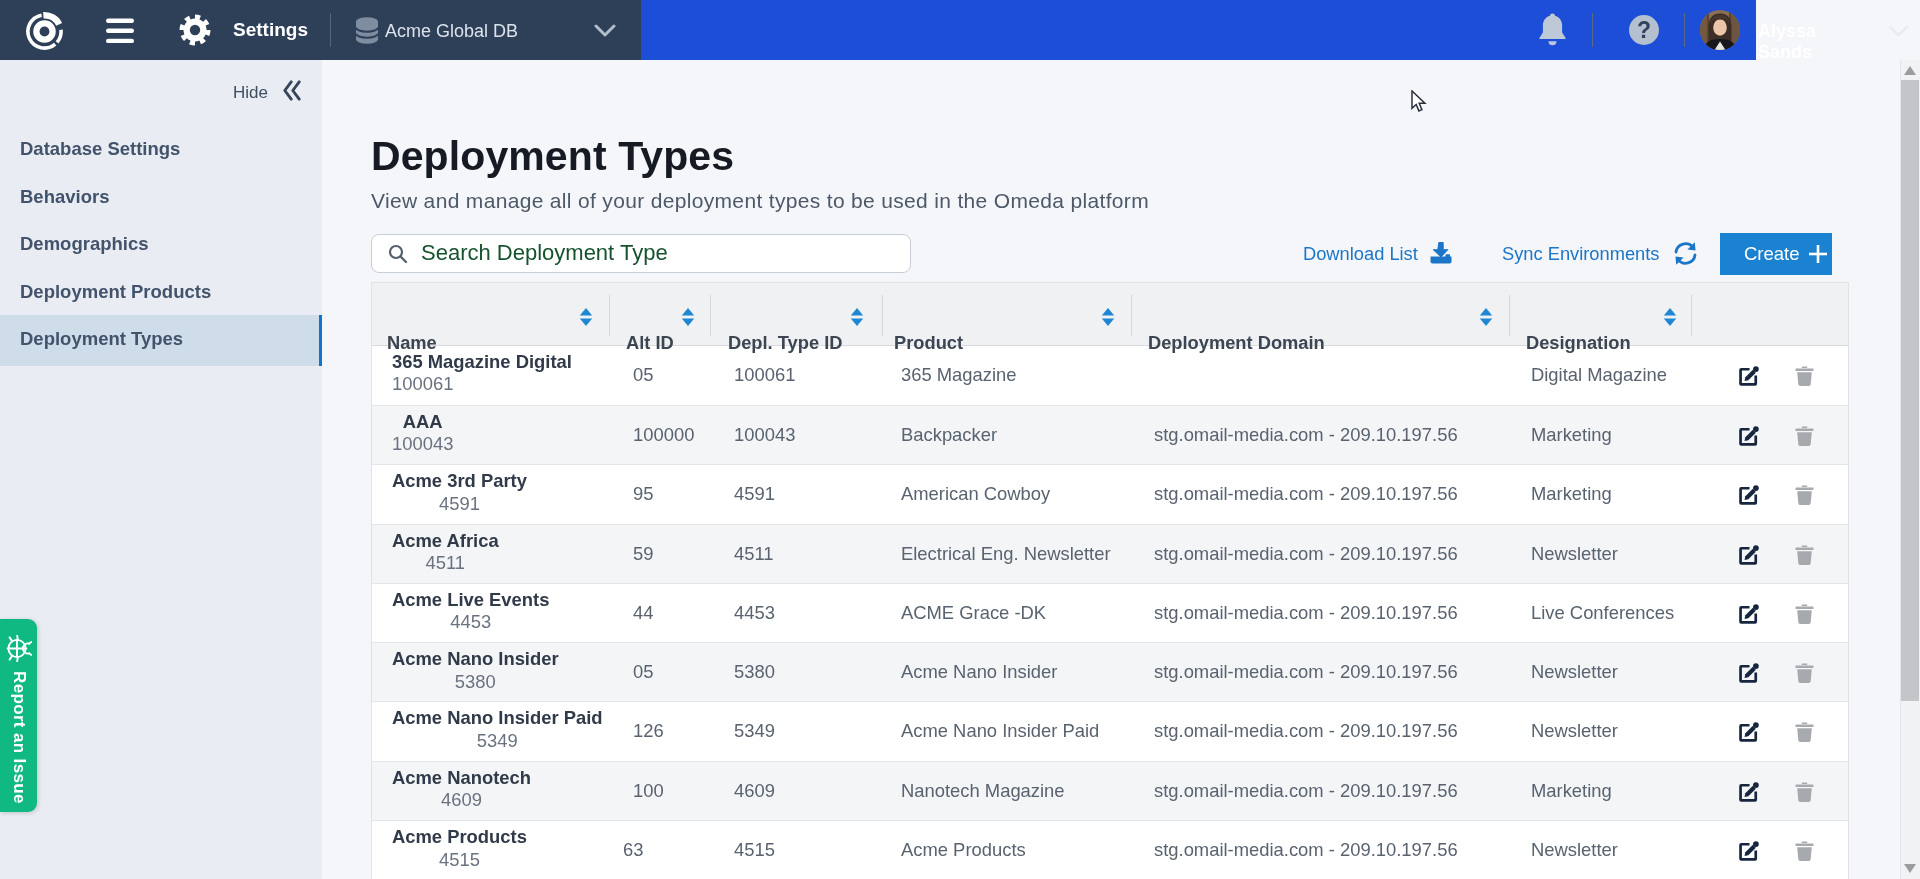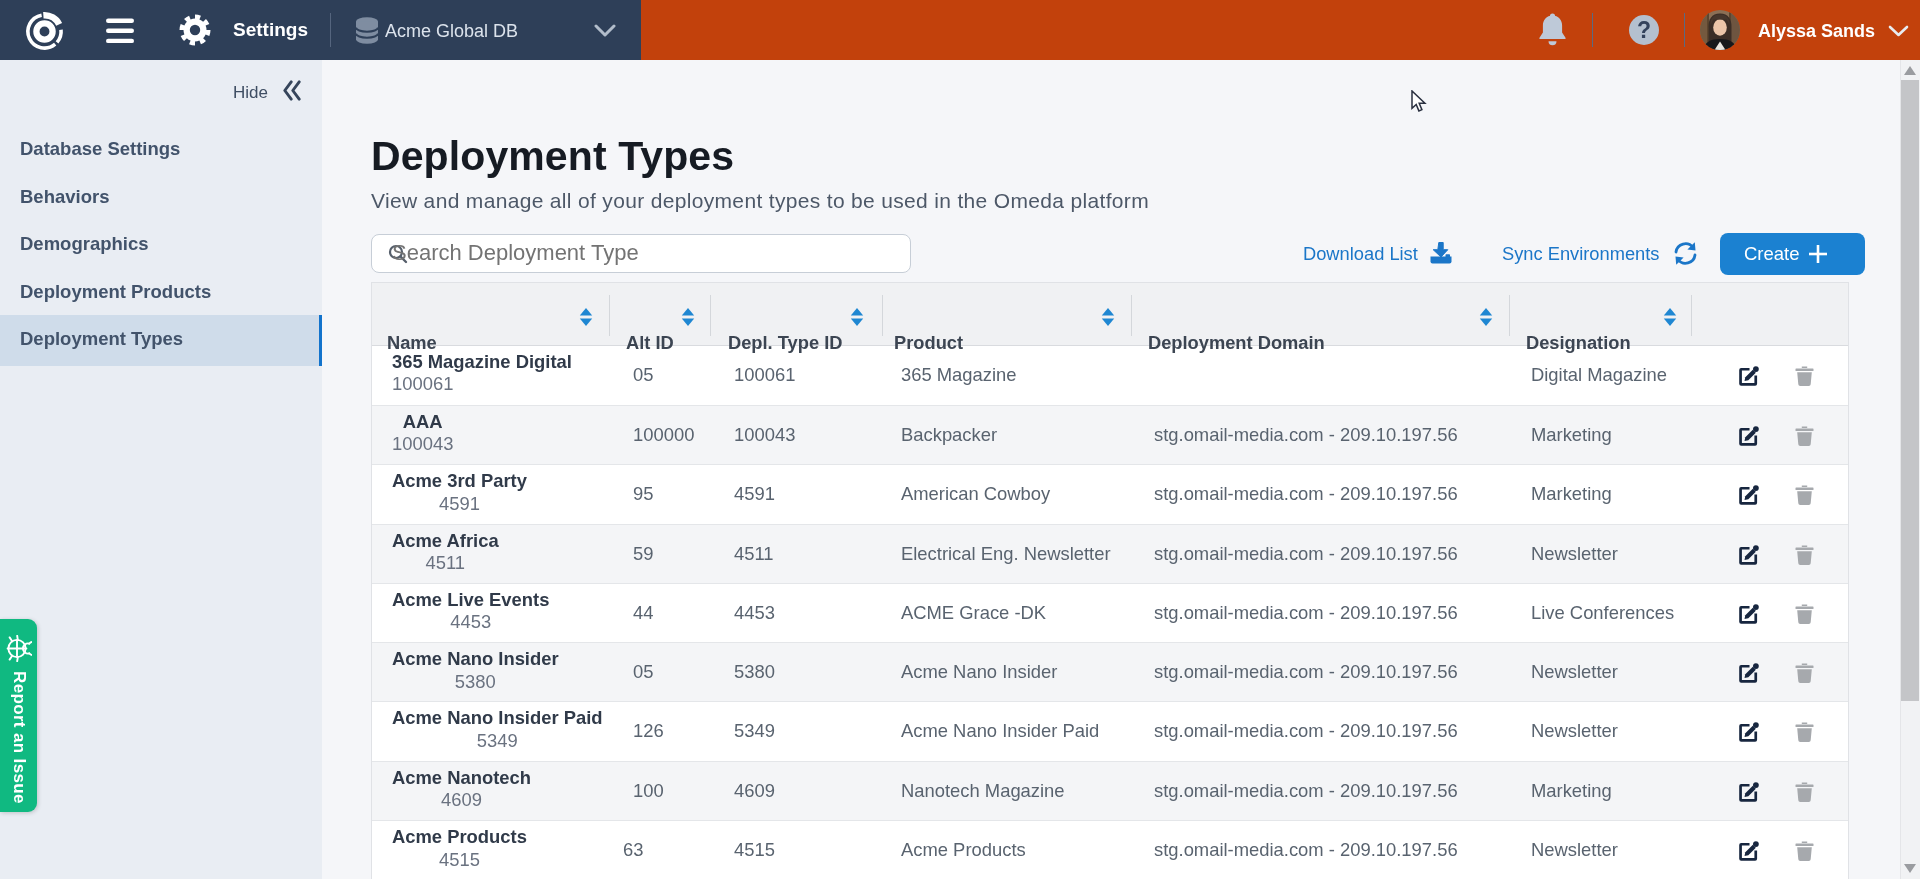--- a/index.html
+++ b/index.html
@@ -1,39 +1,39 @@
 <!DOCTYPE html>
 <html><head>
 <meta charset="utf-8">
 <style>
   * { margin:0; padding:0; box-sizing:border-box; }
   html,body { width:1920px; height:879px; overflow:hidden; font-family:"Liberation Sans", sans-serif; background:#f5f6f9; }
   .abs { position:absolute; }
 
   
-  #navbar { position:absolute; left:0; top:0; width:1920px; height:60px; background:#c2410c; }
+  #navbar { position:absolute; left:0; top:0; width:1756px; height:60px; background:#1d4ed8; }
   #navdark { position:absolute; left:0; top:0; width:641px; height:60px; background:#2e3f58; }
   .navsep { position:absolute; top:13px; width:1px; height:34px; background:#55657e; }
   #settingsTxt { position:absolute; left:233px; top:19px; font-size:19px; font-weight:bold; color:#ffffff; }
   #dbname { position:absolute; left:385px; top:21px; font-size:18px; color:#dce3ec; }
   #userTxt { position:absolute; left:1758px; top:21px; font-size:18px; font-weight:bold; color:#ffffff; }
 
   
   #sidebar { position:absolute; left:0; top:60px; width:322px; height:819px; background:#e9edf3; }
   #hideTxt { position:absolute; left:233px; top:23px; font-size:17px; color:#3f4e63; }
   .menuitem { position:absolute; left:20px; width:280px; font-size:18.5px; font-weight:bold; color:#42536b; }
   #selitem { position:absolute; left:0; top:255px; width:322px; height:51px; background:#cfdcea; border-right:3.5px solid #1273cc; }
 
   
   #h1 { position:absolute; left:371px; top:133px; font-size:41px; font-weight:bold; color:#161b23; letter-spacing:0.1px; }
   #subtitle { position:absolute; left:371px; top:189px; font-size:21px; letter-spacing:0.33px; color:#4d5868; }
   #searchbox { position:absolute; left:371px; top:234px; width:540px; height:39px; background:#ffffff; border:1px solid #c7ced7; border-radius:8px; }
-  #searchph { position:absolute; left:392px; top:240px; font-size:22px; color:#737373; }
+  #searchph { position:absolute; left:421px; top:240px; font-size:22px; color:#14532d; }
   .bluelink { position:absolute; top:243px; font-size:18.3px; color:#1b76c8; }
-  #createbtn { position:absolute; left:1720px; top:233px; width:145px; height:42px; background:#1b81d1; border-radius:8px;padding-left:42px; }
+  #createbtn { position:absolute; left:1720px; top:233px; width:112px; height:42px; background:#1b81d1; border-radius:0;padding-left:42px; }
   #createbtn span { position:absolute; left:24px; top:10px; font-size:18.5px; color:#fff; }
 
   
   #tbl { position:absolute; left:371px; top:282px; width:1478px; height:597px; background:#ffffff; border:1px solid #e0e2e6; border-bottom:none; }
   #thead { position:absolute; left:0; top:0; width:1476px; height:62.6px; background:#f0f1f3; border-bottom:1px solid #d9dbdf; }
   .th { position:absolute; top:19.5px; font-size:18.3px; font-weight:bold; color:#3c4552;margin-top:29px; }
   .hsep { position:absolute; top:11.5px; width:1px; height:41px; background:#d4d7db; }
   .row { position:absolute; left:0; width:1476px; height:59.3px;text-decoration:underline; }
   .row.alt { background:#f4f5f7; }
   .rborder { border-top:1px solid #e4e6e9;text-align:center; }

